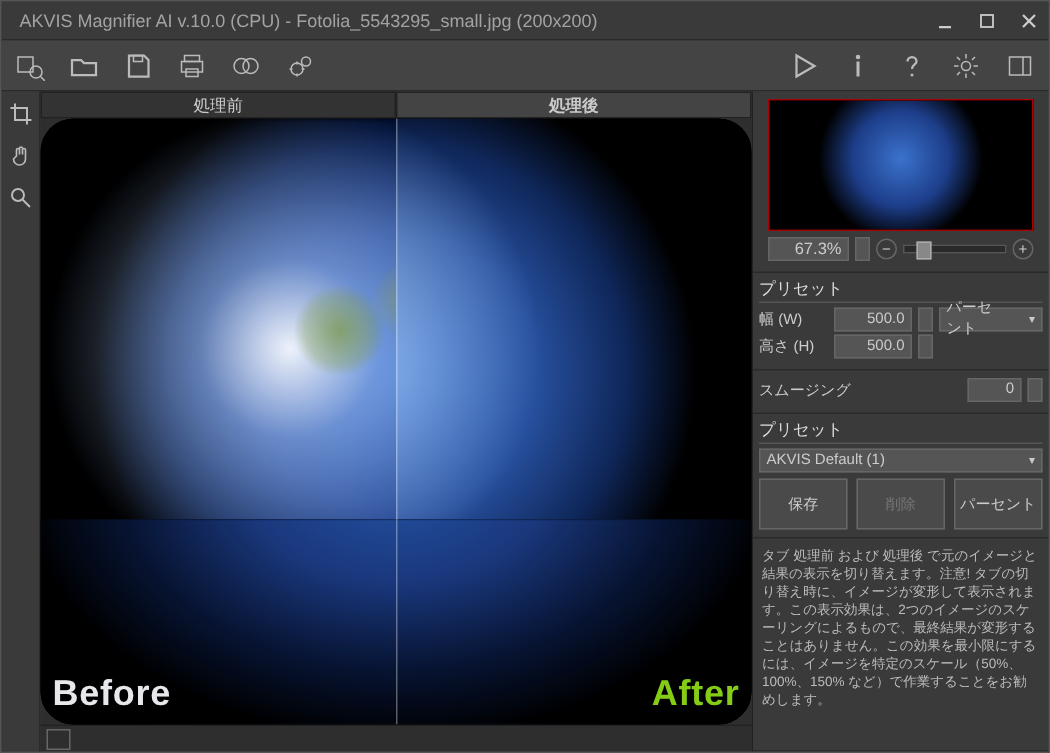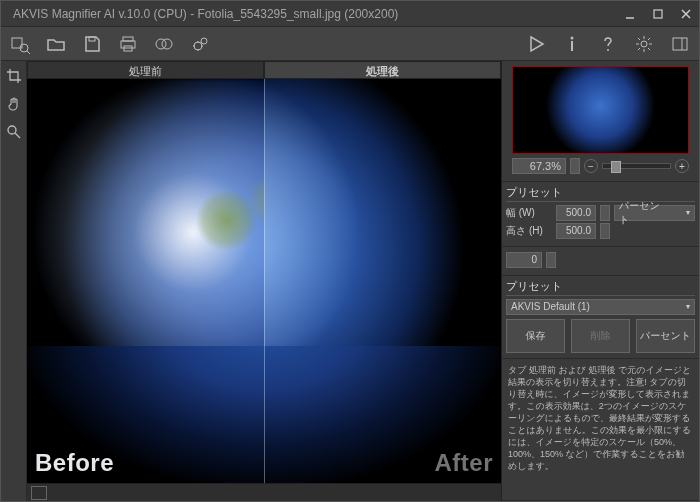--- a/index.html
+++ b/index.html
@@ -26,21 +26,21 @@
 
 .side-tools { width: 26px; background: #3a3a3a; display: flex; flex-direction: column; gap: 10px; padding: 6px 0; align-items: center; border-right: 1px solid #2a2a2a; }
 .side-tools .tool-icon { width: 18px; height: 18px; }
 .side-tools svg { width: 16px; height: 16px; }
 
 
 .image-area { flex: 1; min-width: 0; display: flex; flex-direction: column; background: #2e2e2e; position: relative; }
 .tab-row { display: flex; height: 18px; }
 .tab-row .tab { flex: 1; text-align: center; font-size: 11px; line-height: 18px; background: #333; border: 1px solid #222; }
 .tab-row .tab.selected { background: #444; font-weight: bold; }
-.image-hold { flex: 1; position: relative; background: #000; margin: 0; overflow: hidden; }
+.image-hold { flex: 1; position: relative; background: #000; margin: 0; overflow: hidden; border-radius: 22px; }
 .earth { position: absolute; inset: 0; }
 .earth-before { position: absolute; inset: 0; background:
   radial-gradient(circle at 35% 38%, rgba(255,255,255,0.9) 0%, rgba(180,210,255,0.5) 15%, rgba(0,0,0,0) 42%),
   radial-gradient(circle at 50% 42%, #2a5db8 0%, #1d3e8a 28%, #0a1d4a 46%, #000 60%);
   filter: blur(1.5px) contrast(1.05);
 }
 .earth-after { position: absolute; inset: 0; background:
   radial-gradient(circle at 35% 38%, rgba(255,255,255,0.95) 0%, rgba(190,220,255,0.55) 15%, rgba(0,0,0,0) 42%),
   radial-gradient(circle at 50% 42%, #3b72cc 0%, #27509e 28%, #0f275a 46%, #000 60%);
   clip-path: inset(0 0 0 50%);
@@ -60,42 +60,42 @@
 .reflection::before { content: ""; position: absolute; inset: 0;
   background:
     radial-gradient(ellipse at 50% -20%, #2a5db8 0%, #1d3e8a 30%, #081638 55%, #000 75%),
     repeating-linear-gradient(0deg, rgba(255,255,255,0.06) 0 2px, rgba(0,0,0,0.15) 2px 5px);
   filter: blur(0.6px);
   opacity: 0.9;
 }
 .split-line { position: absolute; top: 0; bottom: 0; left: 50%; width: 1px; background: rgba(255,255,255,0.35); }
 .overlay-label { position: absolute; bottom: 6px; font-size: 24px; font-weight: bold; font-family: Arial, sans-serif; letter-spacing: 0.5px; text-shadow: 1px 1px 3px #000; }
 .overlay-before { left: 8px; color: #e8e8ec; }
-.overlay-after  { right: 8px; color: #737373; }
+.overlay-after  { right: 8px; color: #84cc16; }
 .status-bar { height: 18px; border-top: 1px solid #222; display: flex; align-items: center; }
 .status-bar .sq { width: 16px; height: 14px; margin-left: 4px; border: 1px solid #666; }
 
 
 .right-panel { width: 198px; background: #3a3a3a; border-left: 1px solid #222; display: flex; flex-direction: column; overflow: hidden; }
 .panel-section { padding: 3px 4px 5px 4px; border-bottom: 1px solid #2a2a2a; }
 .panel-header { font-size: 11px; color: #ddd; margin-bottom: 3px; border-bottom: 1px solid #555; padding-bottom: 1px; }
 .navigator-thumb { height: 88px; margin: 2px 6px 4px 6px; background: #000; border: 1px solid #a00; position: relative; overflow: hidden; }
 .navigator-thumb .mini { position: absolute; inset: 0;
   background: radial-gradient(circle at 50% 45%, #3b72cc 0%, #1d3e8a 32%, #000 55%);
 }
 .zoom-row { display: flex; align-items: center; gap: 4px; padding: 0 6px 2px 6px; }
 .zoom-row .zoom-val { width: 54px; height: 16px; background: #555; border: 1px solid #666; text-align: right; padding: 0 4px; font-size: 11px; line-height: 14px; }
 .zoom-row .stepper { width: 10px; height: 16px; background: #555; border: 1px solid #666; }
 .zoom-row .minus, .zoom-row .plus { width: 14px; height: 14px; border: 1px solid #666; border-radius: 50%; display: flex; align-items: center; justify-content: center; font-size: 10px; }
 .zoom-row .slider { flex: 1; height: 6px; background: #2a2a2a; border: 1px solid #555; position: relative; }
 .zoom-row .slider::after { content: ""; position: absolute; left: 8px; top: -3px; width: 8px; height: 10px; background: #888; border: 1px solid #aaa; }
 
 .form-row { display: flex; align-items: center; gap: 4px; margin: 2px 0; }
 .form-row .lbl { width: 46px; font-size: 10px; }
-.form-row .val { width: 40px; height: 16px; background: #555; border: 1px solid #666; text-align: right; padding: 0 4px; font-size: 10px; line-height: 14px; }
+.form-row .val { width: 52px; height: 16px; background: #555; border: 1px solid #666; text-align: right; padding: 0 4px; font-size: 10px; line-height: 14px; }
 .form-row .stepper { width: 10px; height: 16px; background: #555; border: 1px solid #666; }
 .form-row .unit { font-size: 10px; margin-left: 2px; }
 .select-mini { flex: 1; height: 16px; background: #555; border: 1px solid #666; font-size: 10px; padding: 0 4px; line-height: 14px; display: flex; align-items: center; justify-content: space-between; gap: 18px; }
 .select-mini .arrow { font-size: 8px; }
 
 .preset-row { display: flex; gap: 6px; margin-top: 4px; }
 .preset-row button { flex: 1; height: 34px; background: #4a4a4a; border: 1px solid #666; color: #ccc; font-size: 10px; }
 .preset-row button.disabled { color: #777; }
 
 .info-text { font-size: 9px; line-height: 12px; color: #bbb; padding: 2px; }
@@ -277,20 +277,21 @@
         </div>
         <div class="form-row">
           <div class="lbl">高さ (H)</div>
           <div class="val">500.0</div>
           <div class="stepper"></div>
         </div>
       </div>
 
       <div class="panel-section">
         <div class="form-row">
+          <div class="lbl" style="width:auto;flex:1">スムージング</div>
           <div class="val" style="width:36px">0</div>
           <div class="stepper"></div>
         </div>
       </div>
 
       <div class="panel-section">
         <div class="panel-header">プリセット</div>
         <div class="select-mini">
             <span>AKVIS Default (1)</span>
             <span class="arrow">▾</span>

